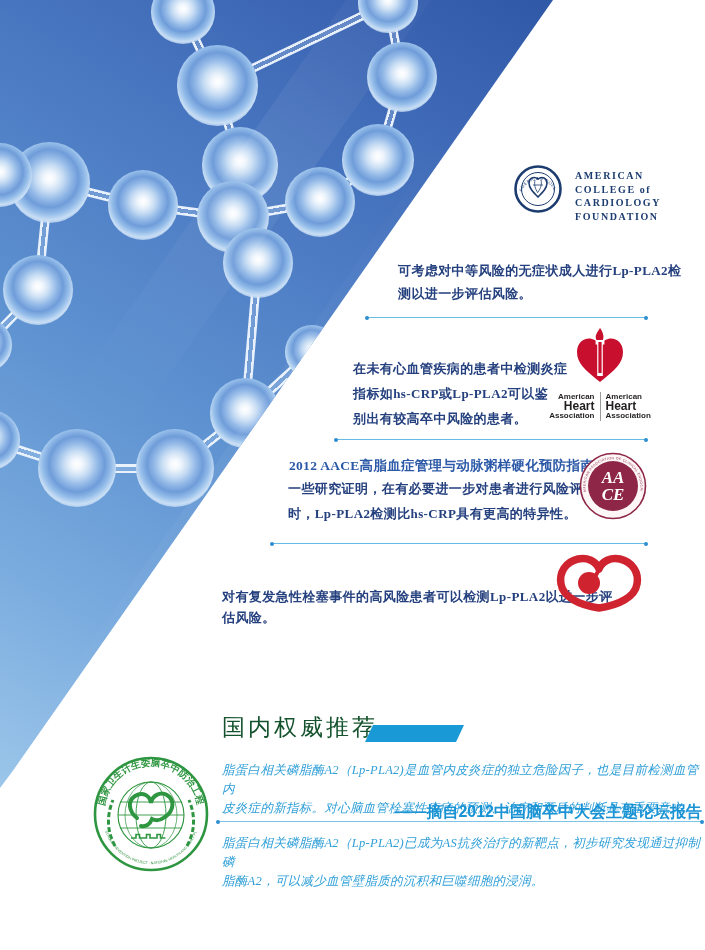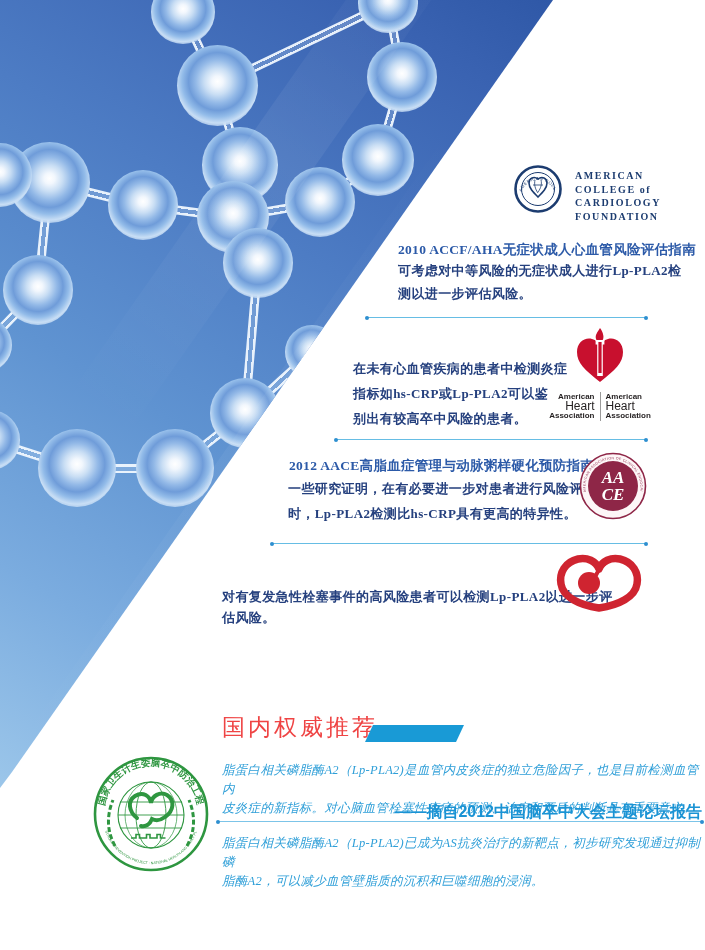--- a/index.html
+++ b/index.html
@@ -24,27 +24,27 @@
   .sep::before{left:-2px}.sep::after{right:-2px}
   
   .accf{position:absolute;left:514px;top:165px;display:flex;}
   .accf-text{margin-left:13px;margin-top:4px;font-family:"Liberation Serif",serif;font-weight:bold;
              font-size:10px;line-height:13.5px;color:#1c3c70;letter-spacing:1.6px;white-space:pre-line;}
   .aha{position:absolute;left:540px;top:326px;width:120px;}
   .aha-cols{display:flex;justify-content:center;margin-top:2px;color:#231f20;}
   .aha-col{padding:0 5px;line-height:9.5px;}
   .aha-col.r{border-left:1px solid #9a9a9a;}
   .aha-col .sm{font-size:8px;font-weight:bold;}
-  .aha-col .lg{font-size:12px;font-weight:normal;}
+  .aha-col .lg{font-size:12px;font-weight:bold;}
   .aace{position:absolute;left:579px;top:452px;}
   .esc{position:absolute;left:552px;top:552px;}
   .esc-text{position:absolute;left:556px;top:613px;font-size:10.5px;font-weight:bold;
             color:#cf2430;letter-spacing:0.8px;line-height:11.5px;white-space:pre-line;}
   
-  .cn-heading{position:absolute;left:222px;top:712px;font-size:23px;color:#ef4444;letter-spacing:3px;white-space:nowrap;}
+  .cn-heading{position:absolute;left:222px;top:712px;font-size:23px;color:#14532d;letter-spacing:3px;white-space:nowrap;}
   .flag{position:absolute;left:365px;top:725px;width:99px;height:17px;background:#199ad6;
         clip-path:polygon(8px 0,99px 0,91px 17px,0 17px);}
   .para{position:absolute;left:222px;width:484px;font-family:"Liberation Serif",serif;font-style:italic;
         font-size:12.5px;color:#2f9fd8;line-height:19px;letter-spacing:0.3px;white-space:pre-line;}
   .cite{position:absolute;left:222px;width:480px;font-size:16px;font-weight:bold;color:#1a93d4;text-align:right;}
   .psep{position:absolute;left:218px;top:821px;width:484px;height:1px;background:#7cc4e8;}
   .psep::before,.psep::after{content:"";position:absolute;width:4px;height:4px;border-radius:50%;background:#2e8fd0;top:-1.5px;}
   .psep::before{left:-2px}.psep::after{right:-2px}
 </style>
 </head>
@@ -105,21 +105,20 @@
         </defs>
       <text font-size="4.2" fill="#1c3c70" letter-spacing="0.6"><textPath href="#accfArc">AMERICAN COLLEGE OF CARDIOLOGY</textPath></text>
       <path d="M24,14 C20,11 15,13 15,18 C15,23 19,27 24,32 C29,27 33,23 33,18 C33,13 28,11 24,14 Z" fill="none" stroke="#1c3c70" stroke-width="1.6"></path>
       <path d="M21,15 C20,19 21,24 24,28 M27,15 C28,19 27,23 24,27 M19,20 h10" stroke="#1c3c70" stroke-width="0.8" fill="none"></path>
     </svg>
     <div class="accf-text">AMERICAN
 COLLEGE of
 CARDIOLOGY
 FOUNDATION</div>
   </div>
-  <div class="gtitle" style="left:398px;top:241px">2010 ACCF/AHA无症状成人心血管风险评估指南</div>
   <div class="gbody" style="left:398px;top:259px;width:312px;line-height:23px">可考虑对中等风险的无症状成人进行Lp-PLA2检
 测以进一步评估风险。</div>
 
   <div class="sep" style="left:367px;top:317px;width:279px"></div>
 
   <div class="gbody" style="left:353px;top:356px;width:215px;line-height:25px">在未有心血管疾病的患者中检测炎症
 指标如hs-CRP或Lp-PLA2可以鉴
 别出有较高卒中风险的患者。</div>
   <div class="aha">
     <svg width="120" height="60" viewBox="0 0 120 60">

